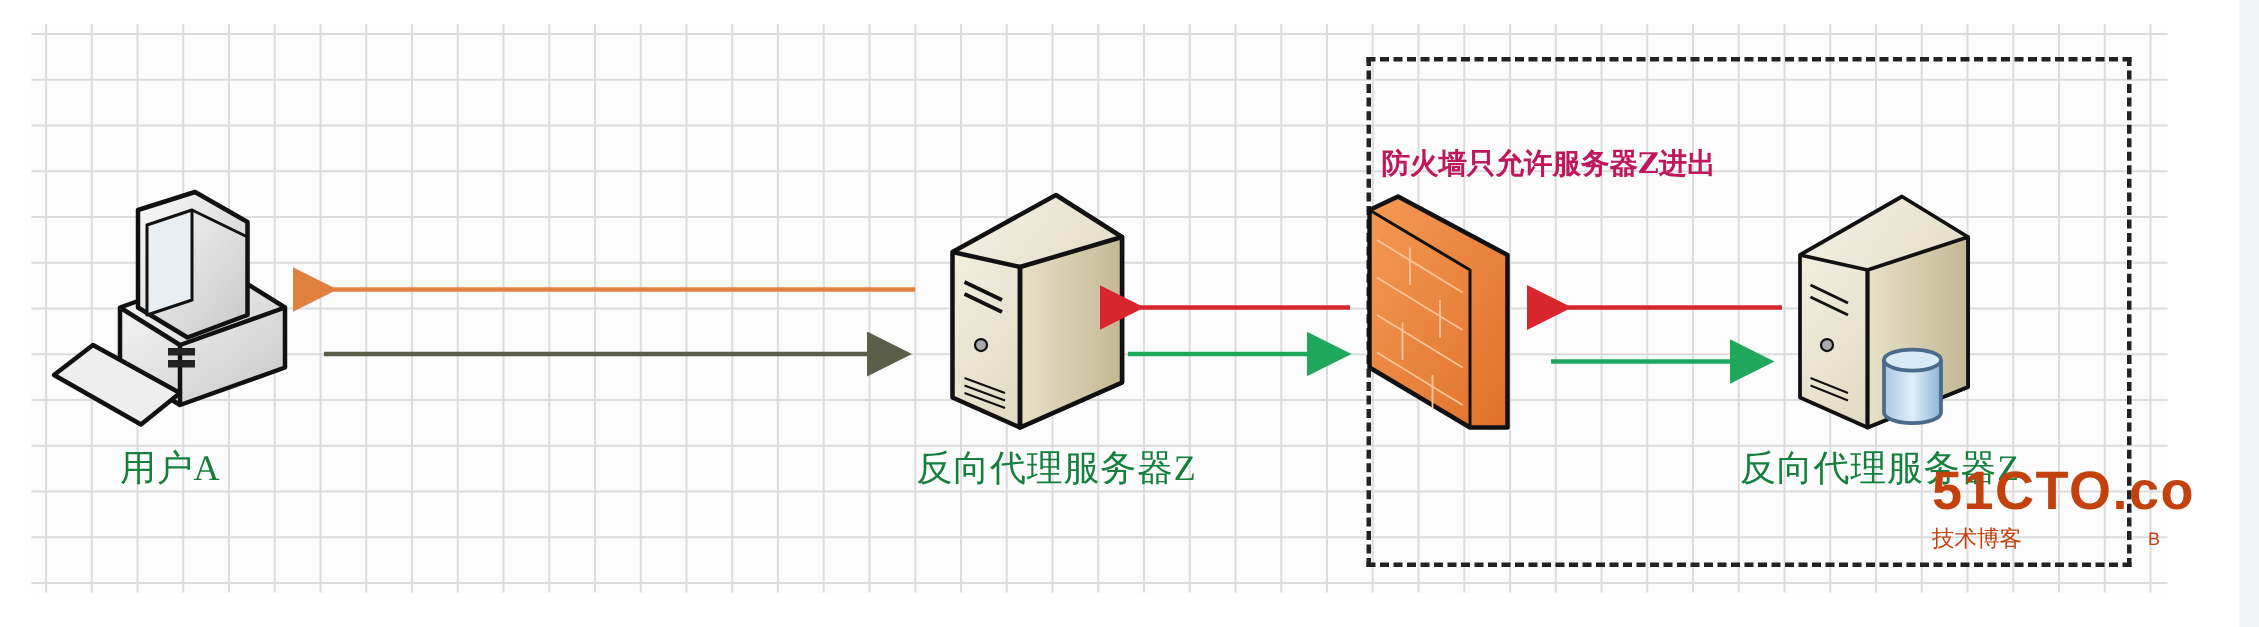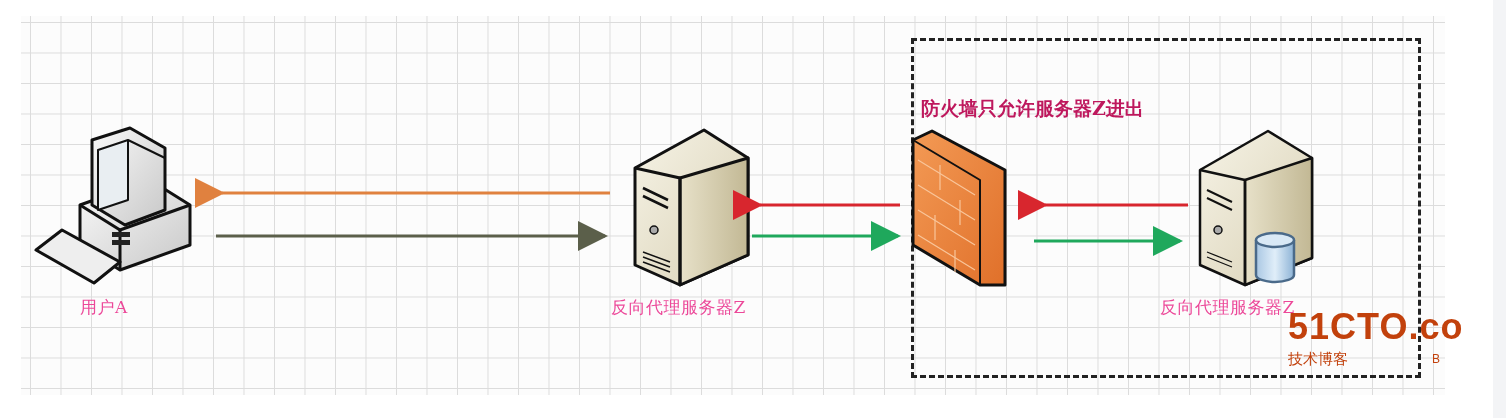--- a/index.html
+++ b/index.html
@@ -18,21 +18,21 @@
   }
   .side-strip {
     position: absolute; left: 1493px; top: 0; width: 13px; height: 418px; background: #f3f4f6;
   }
   .dashed-box {
     position: absolute; left: 911px; top: 38px; width: 510px; height: 340px;
     border: 3.5px dashed #222; box-sizing: border-box;
   }
   svg.diagram { position: absolute; left: 0; top: 0; }
   .label {
-    position: absolute; font-size: 17px; color: #ec4899; white-space: nowrap; letter-spacing: 0.5px;
+    position: absolute; font-size: 24px; color: #15803d; white-space: nowrap; letter-spacing: 0.5px; font-family: Liberation Serif, serif;
   }
   .note {
     position: absolute; font-size: 19px; color: #be185d; white-space: nowrap; font-weight: bold;
   }
   .watermark {
     position: absolute; color: #c2410c; white-space: nowrap; font-family: Liberation Sans, sans-serif;
   }
 </style>
 </head>
 <body>

